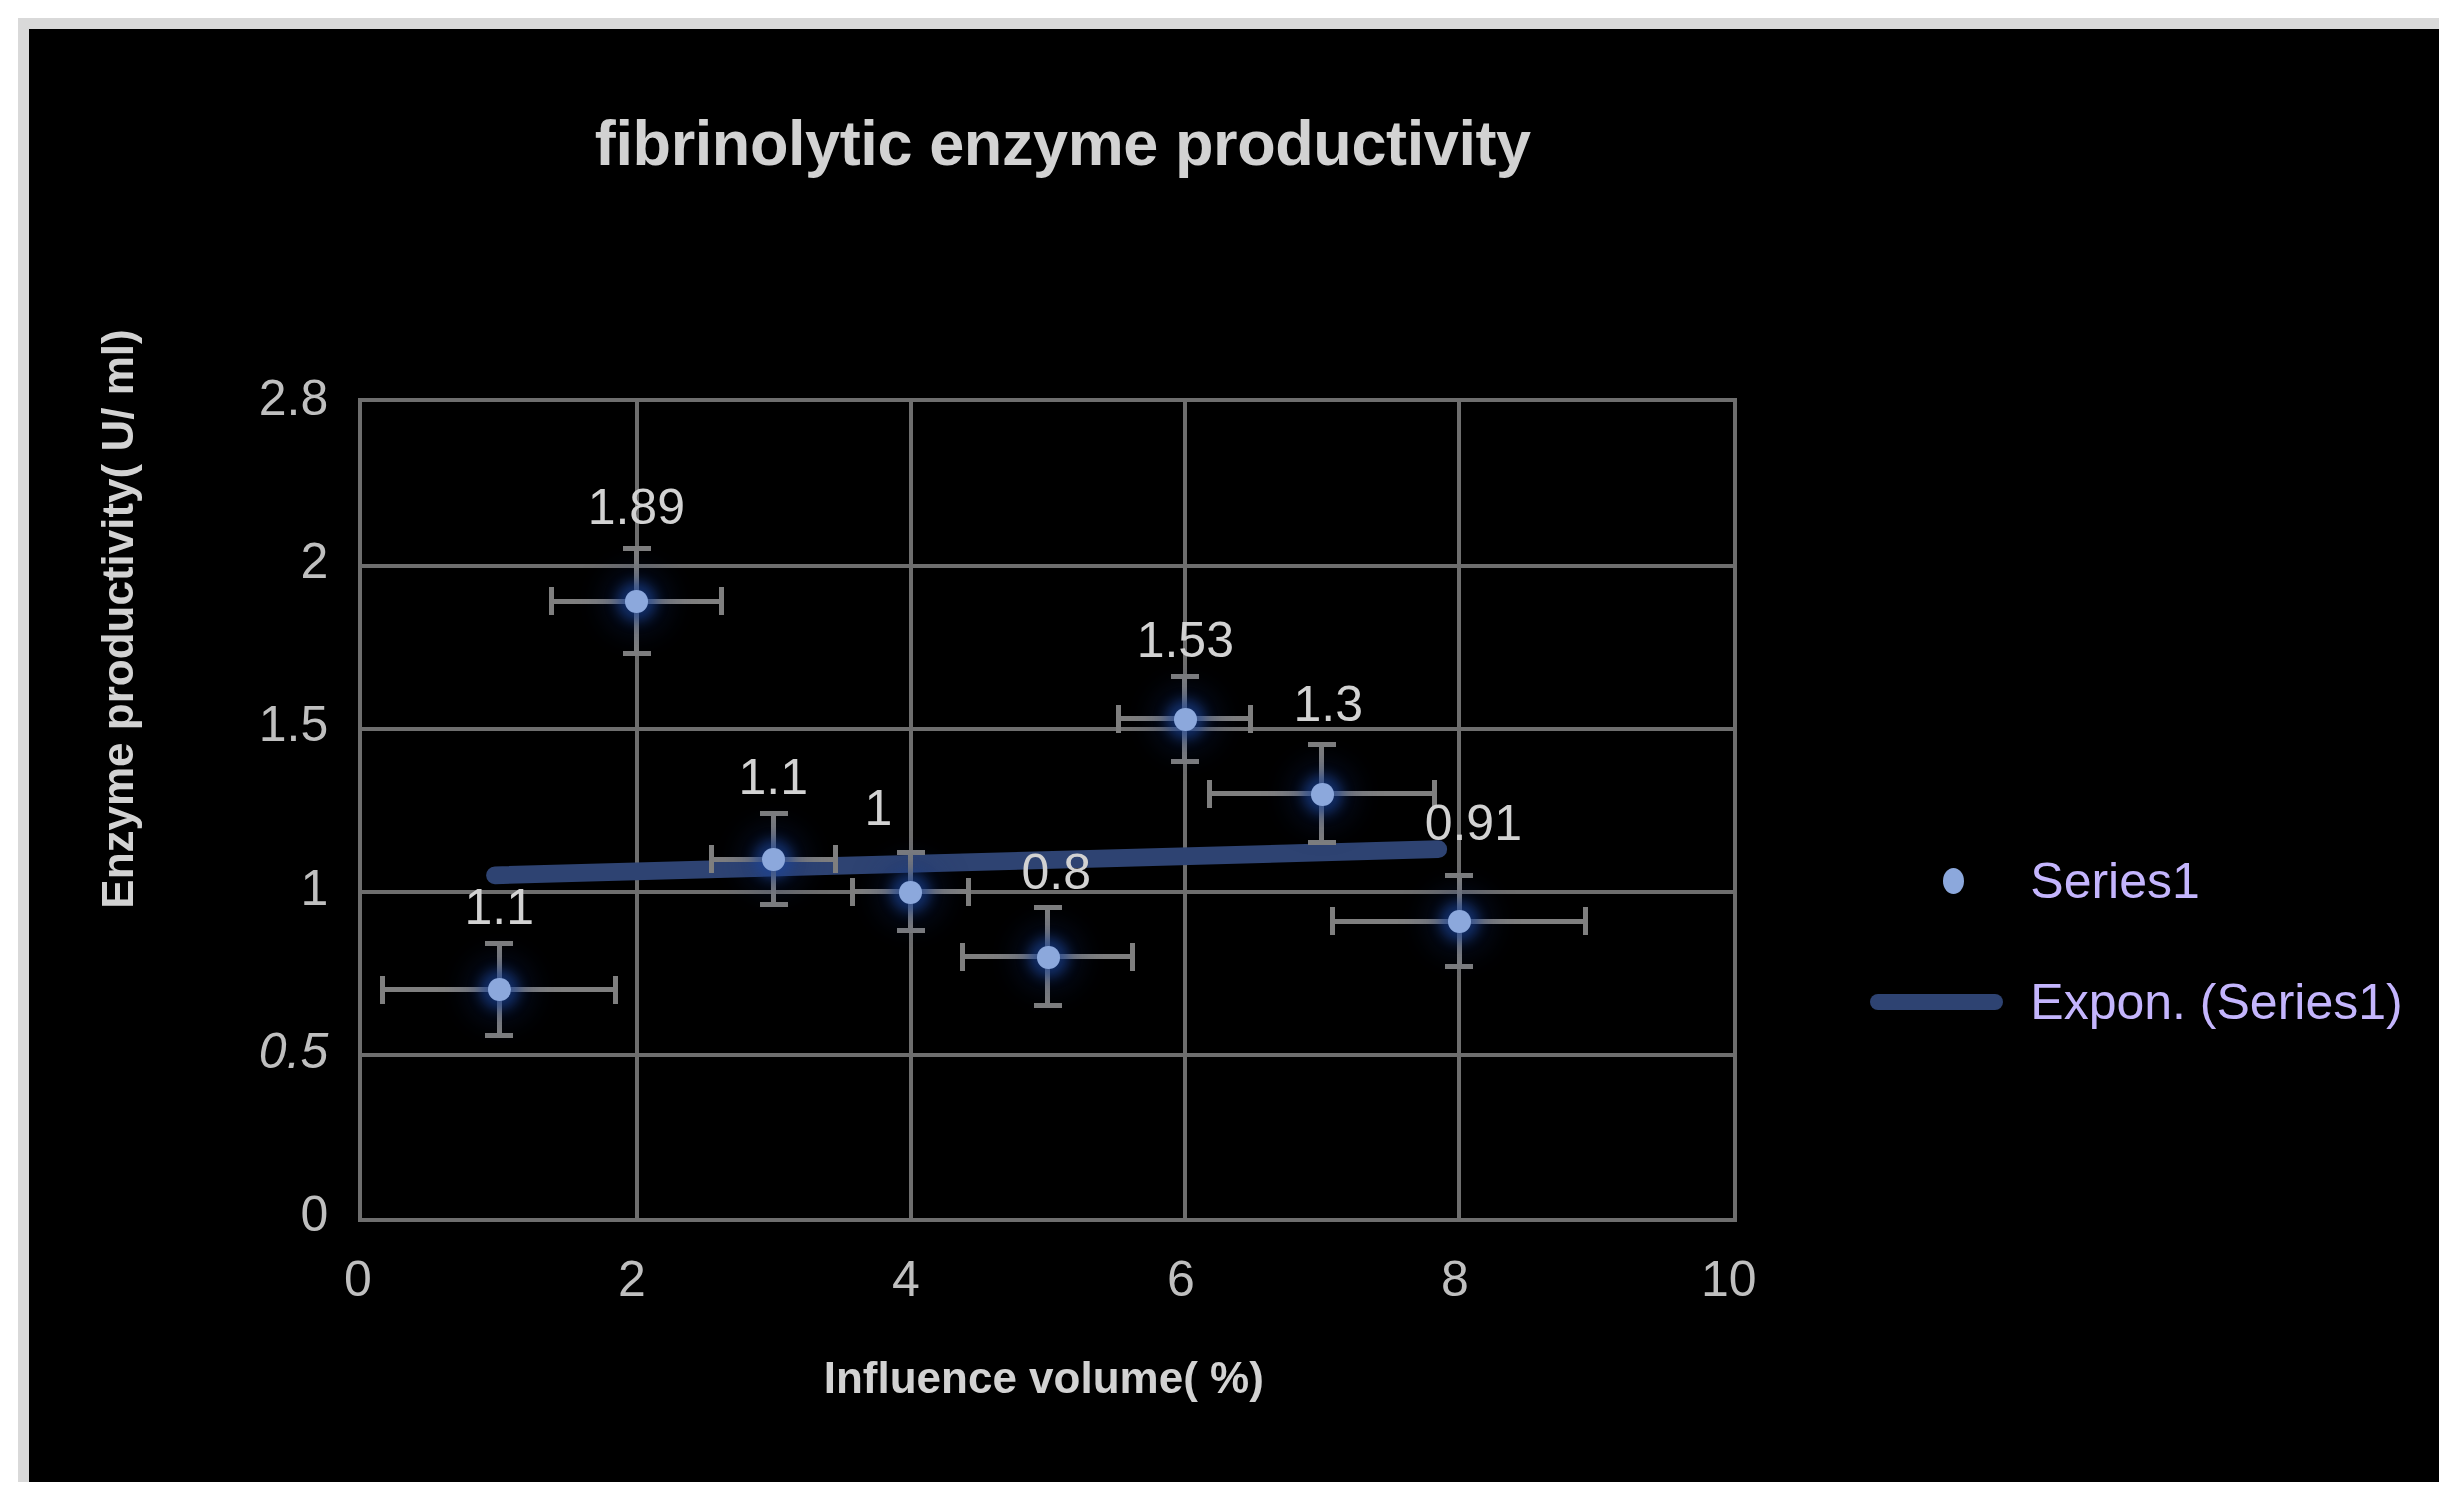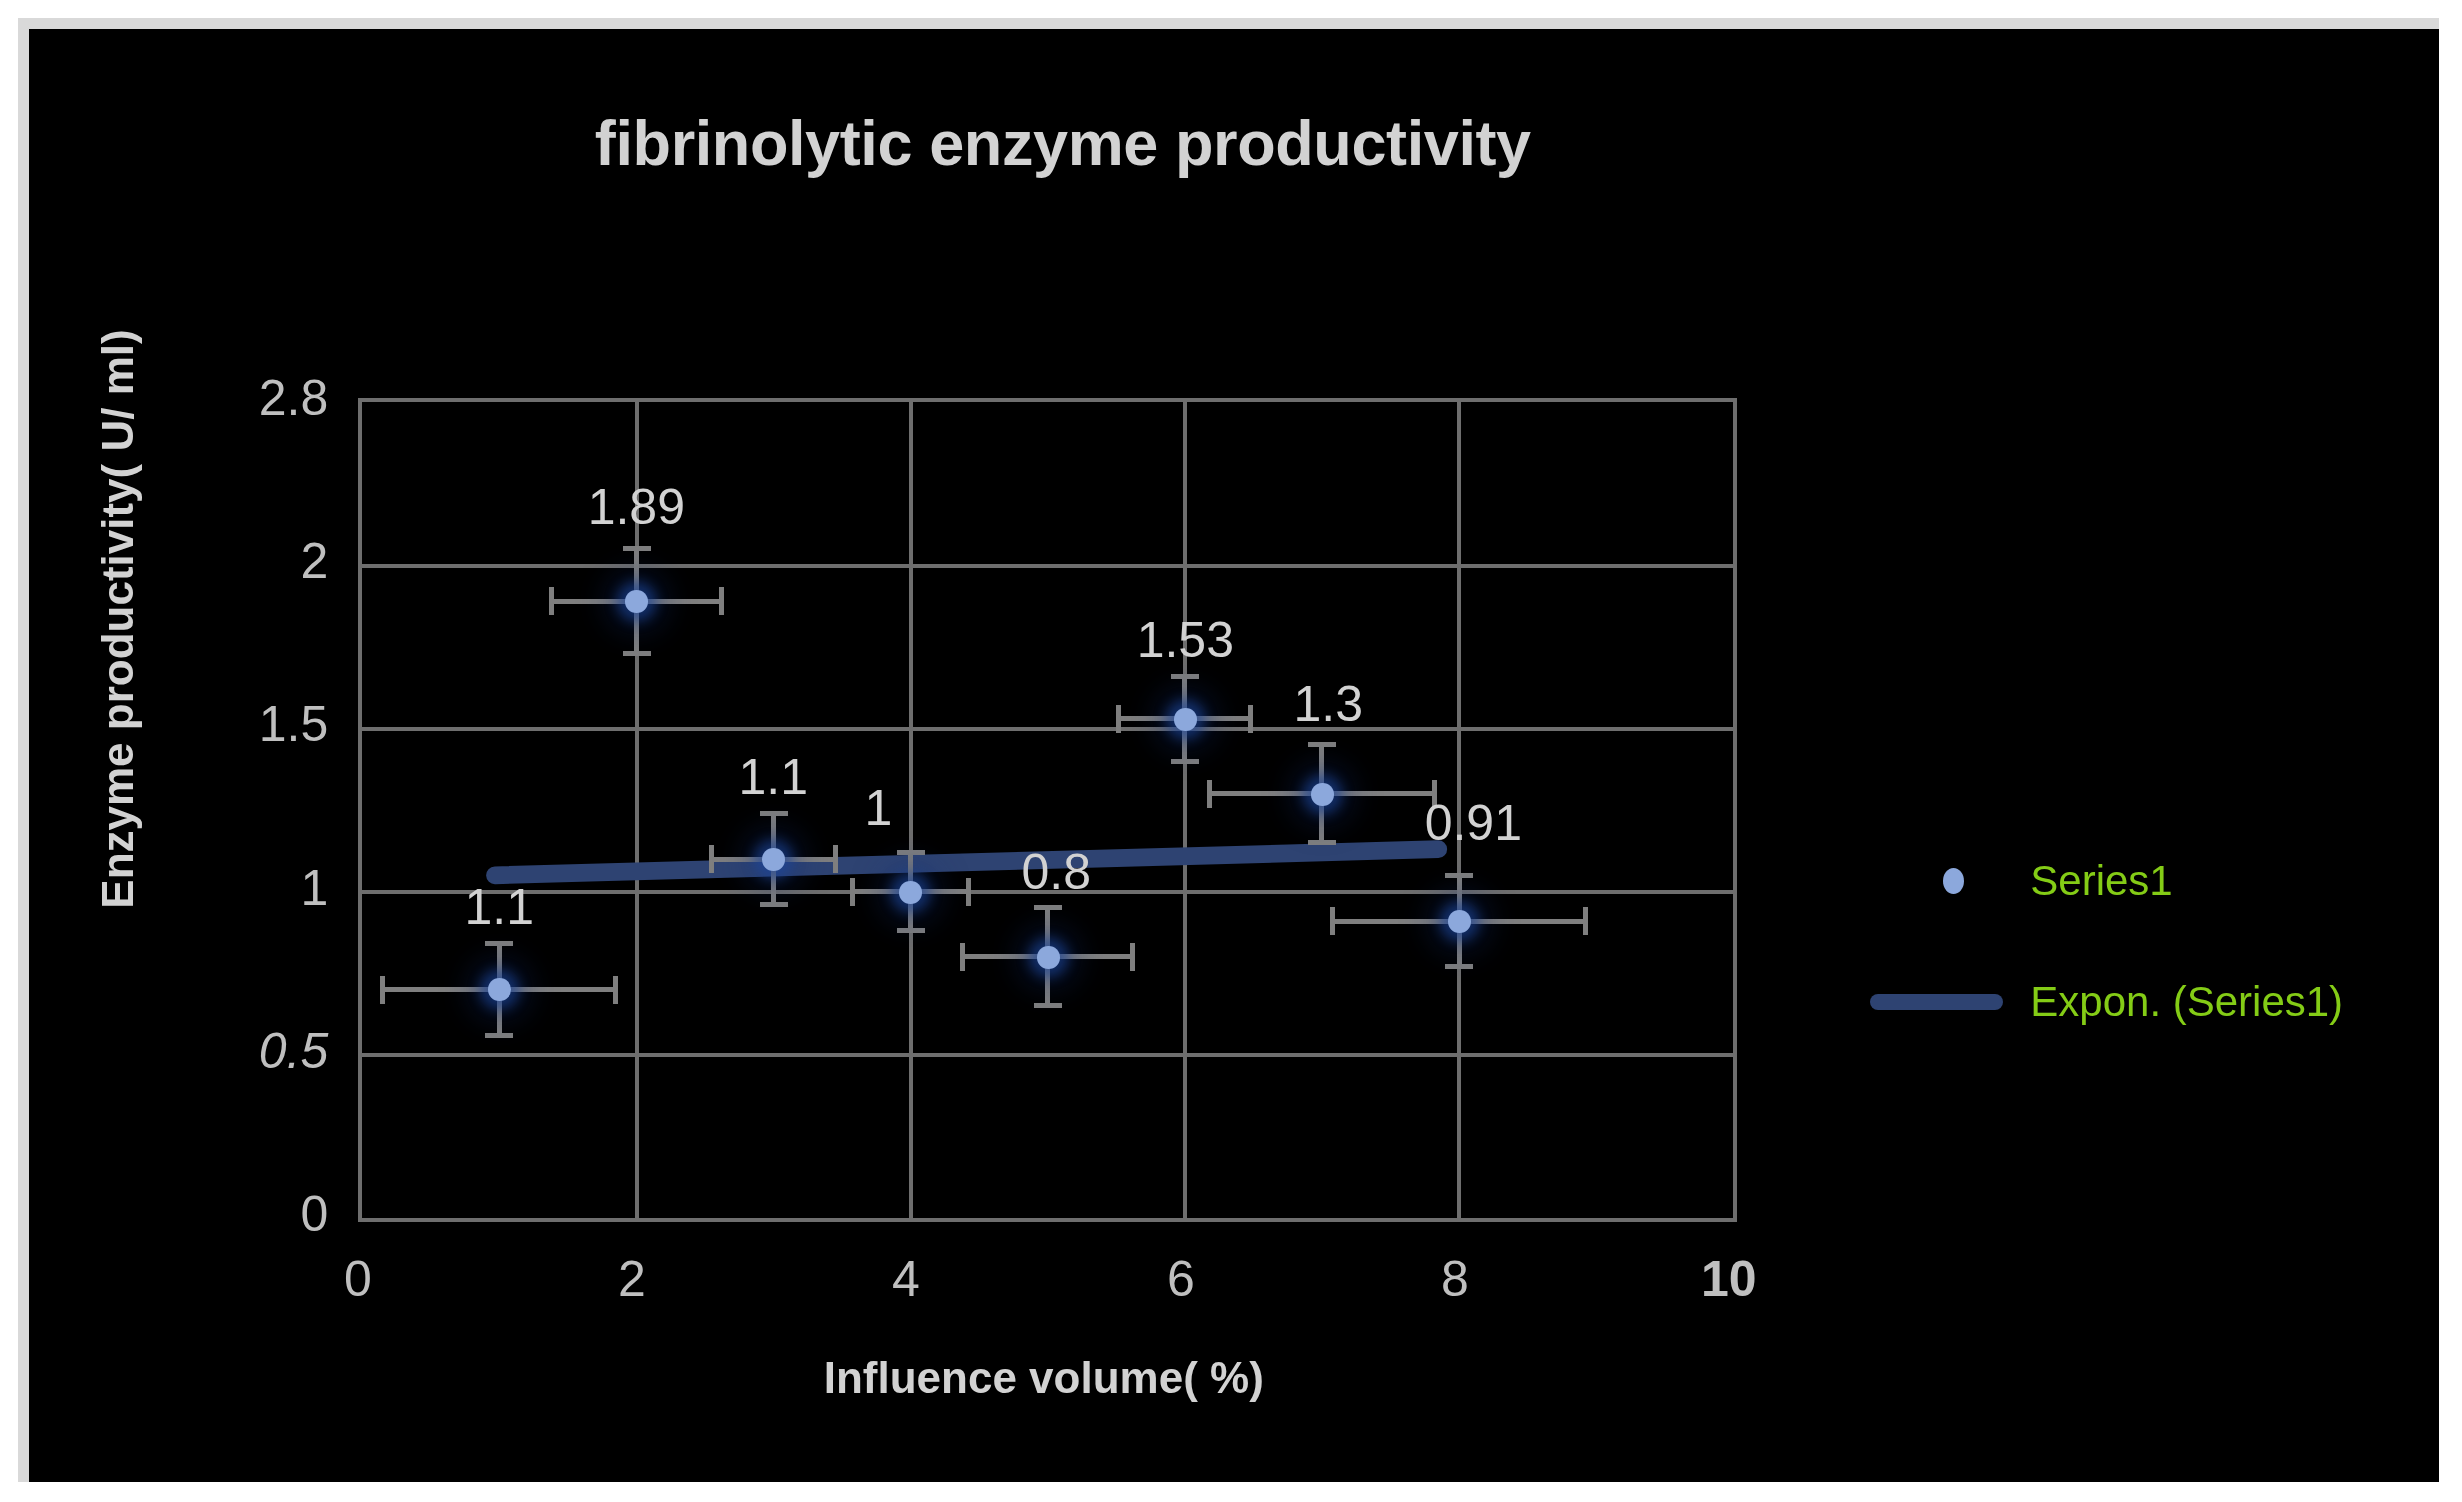--- a/index.html
+++ b/index.html
@@ -191,22 +191,22 @@
     background: #8ca8dc;
   }
   .legend-line {
     width: 133px;
     height: 16px;
     border-radius: 8px;
     background: #2e4372;
     margin-left: -34px;
   }
   .legend-label {
-    color: #84cc16;
-    font-size: 42px;
+    color: #c4b5fd;
+    font-size: 50px;
     line-height: 1;
     white-space: nowrap;
   }
 </style>
 </head>
 <body>
 
 <div id="chart-frame">
   <div id="chart-canvas">
 
@@ -224,21 +224,21 @@
         <div class="ytick" style="top: 301px;">1.5</div>
         <div class="ytick" style="top: 138px;">2</div>
         <div class="ytick" style="top: -25px;">2.8</div>
       </div>
     <div id="xtick-wrap">
         <div class="xtick" style="left: 0px;">0</div>
         <div class="xtick" style="left: 274px;">2</div>
         <div class="xtick" style="left: 548px;">4</div>
         <div class="xtick" style="left: 823px;">6</div>
         <div class="xtick" style="left: 1097px;">8</div>
-        <div class="xtick" style="left: 1371px; font-weight: bold;">10</div>
+        <div class="xtick" style="left: 1371px;">10</div>
       </div>
 
     <div id="plot-area">
       <div id="grid-layer">
           <div class="gridline-h" style="top: 651px;"></div>
           <div class="gridline-h" style="top: 488px;"></div>
           <div class="gridline-h" style="top: 325px;"></div>
           <div class="gridline-h" style="top: 162px;"></div>
           <div class="gridline-v" style="left: 273px;"></div>
           <div class="gridline-v" style="left: 547px;"></div>

